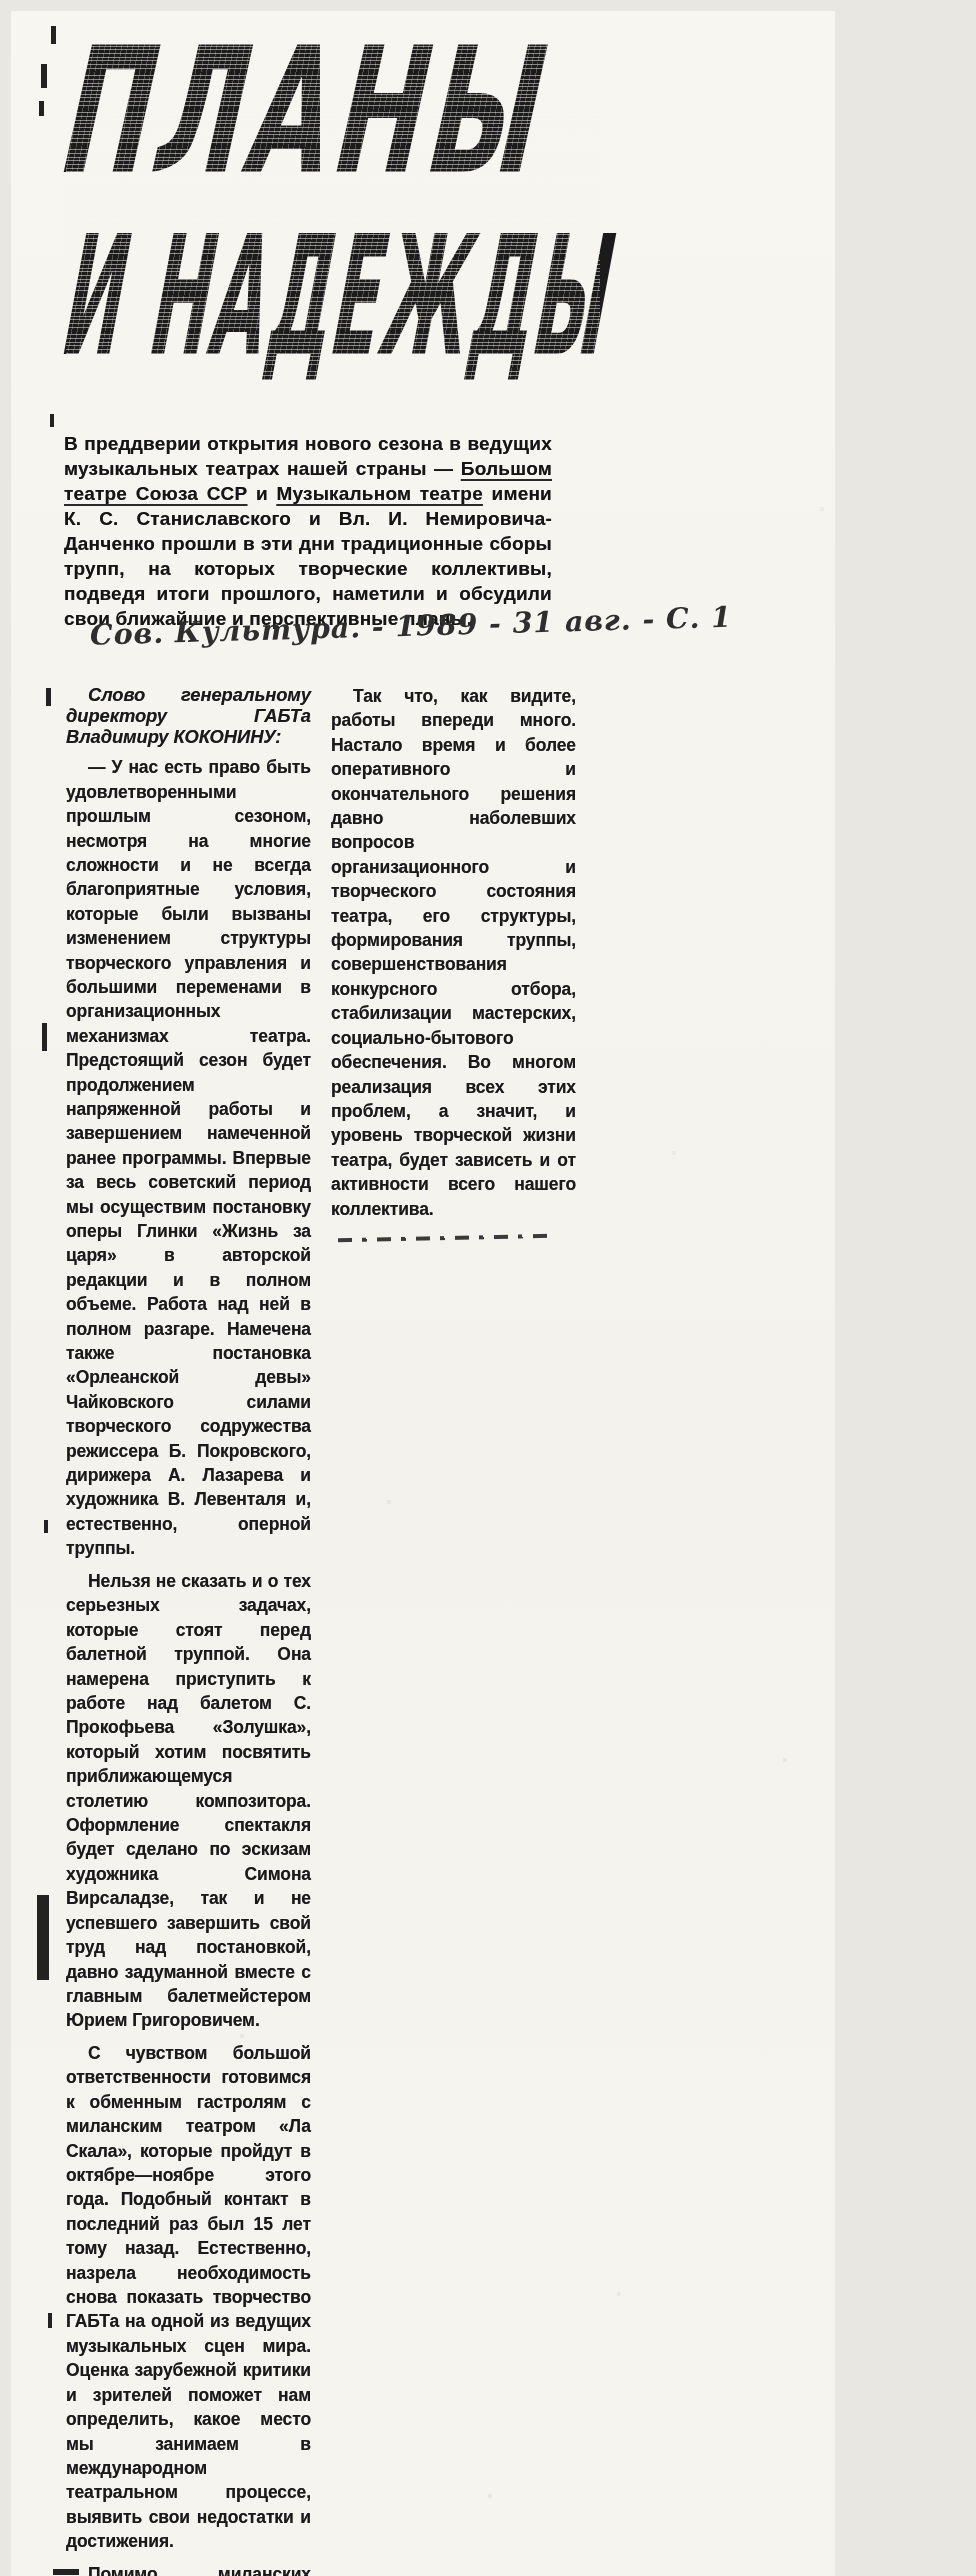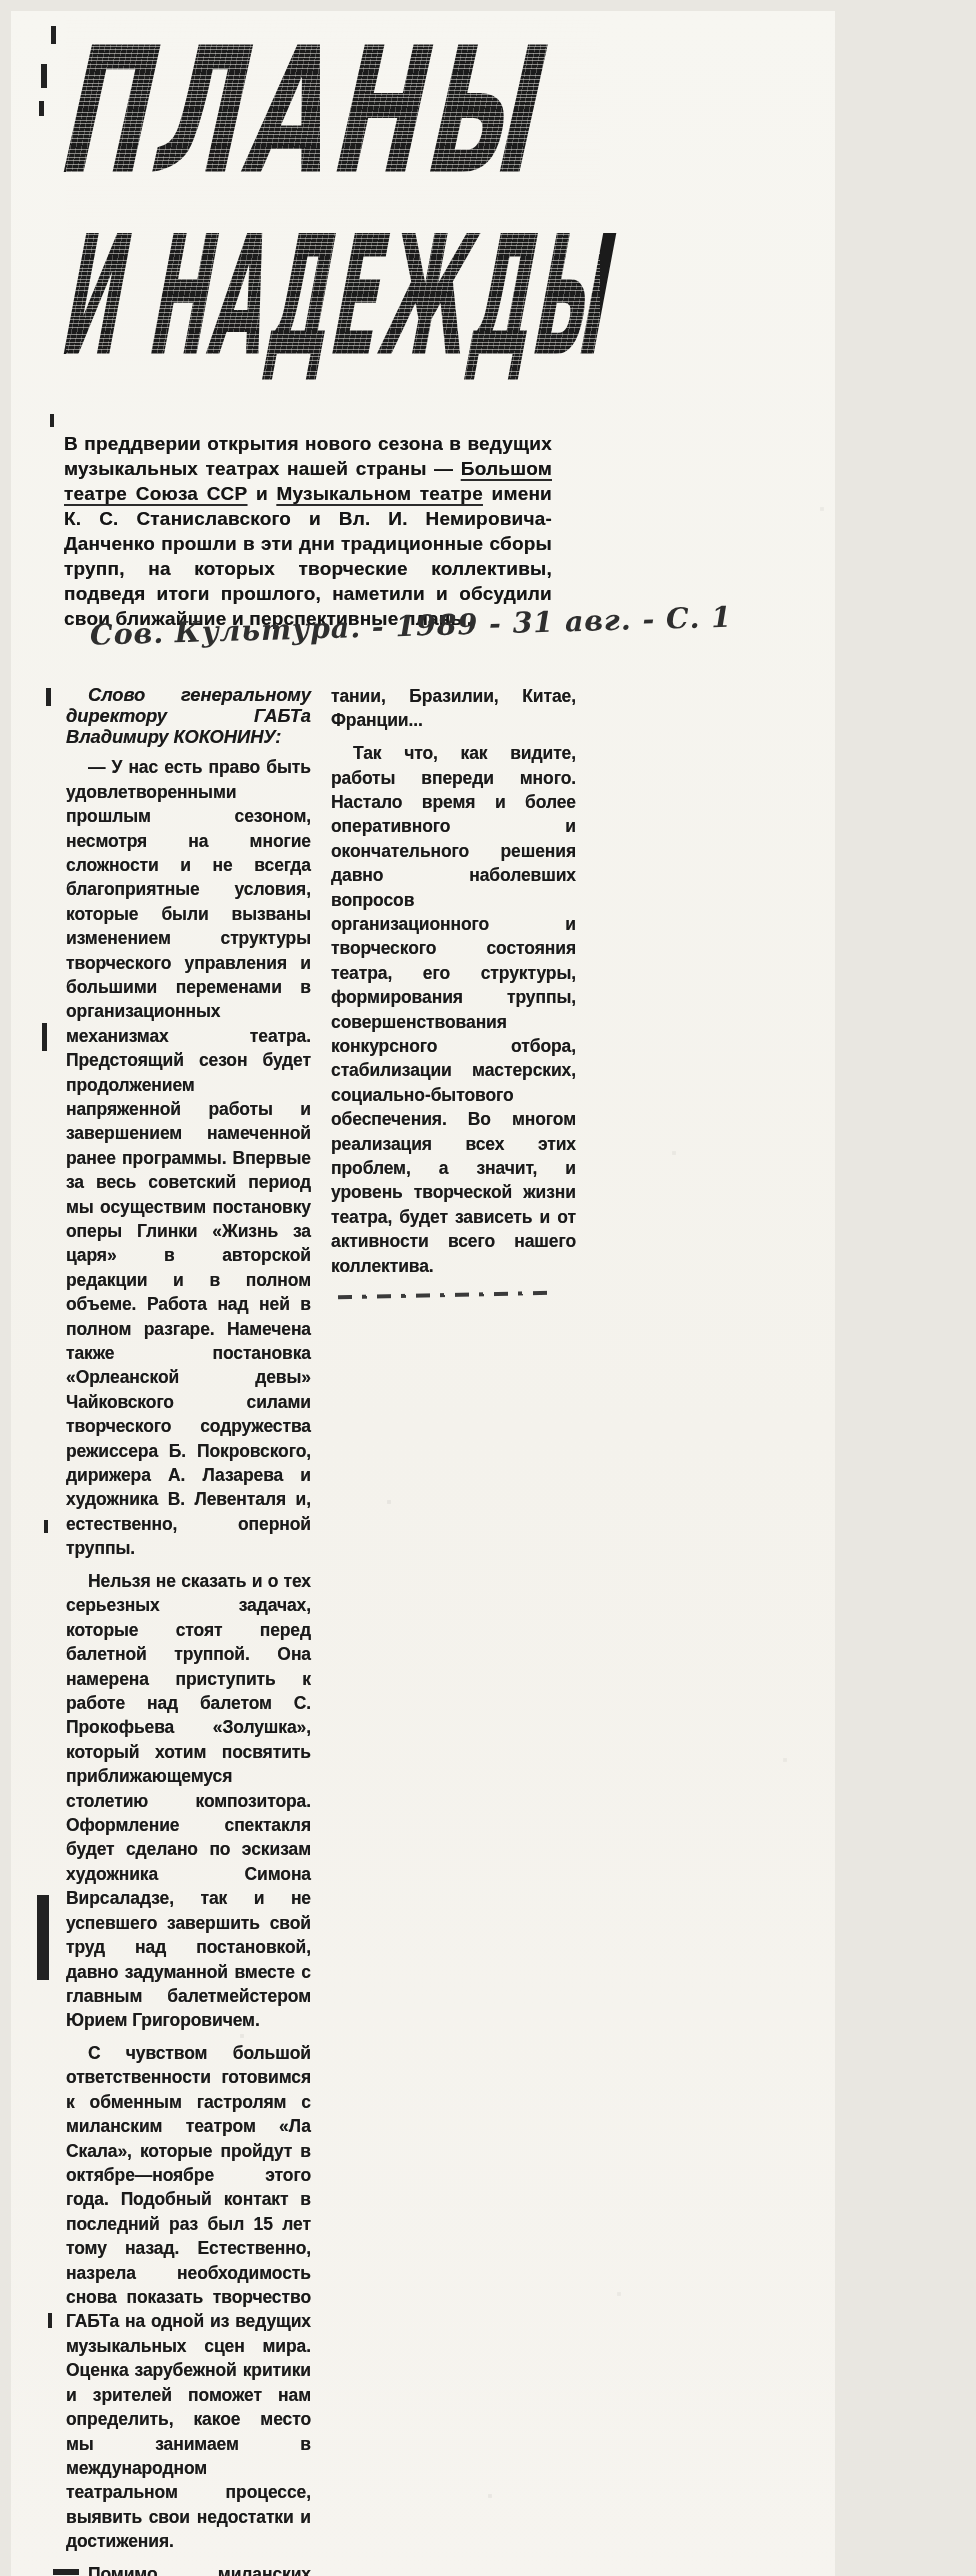--- a/index.html
+++ b/index.html
@@ -125,19 +125,18 @@
 
   <div class="col left">
     <p class="byline">Слово генеральному директору ГАБТа Владимиру КОКОНИНУ:</p>
     <p>— У нас есть право быть удовлетворенными прошлым сезоном, несмотря на многие сложности и не всегда благоприятные условия, которые были вызваны изменением структуры творческого управления и большими переменами в организационных механизмах театра. Предстоящий сезон будет продолжением напряженной работы и завершением намеченной ранее программы. Впервые за весь советский период мы осуществим постановку оперы Глинки «Жизнь за царя» в авторской редакции и в полном объеме. Работа над ней в полном разгаре. Намечена также постановка «Орлеанской девы» Чайковского силами творческого содружества режиссера Б. Покровского, дирижера А. Лазарева и художника В. Левенталя и, естественно, оперной труппы.</p>
     <p>Нельзя не сказать и о тех серьезных задачах, которые стоят перед балетной труппой. Она намерена приступить к работе над балетом С. Прокофьева «Золушка», который хотим посвятить приближающемуся столетию композитора. Оформление спектакля будет сделано по эскизам художника Симона Вирсаладзе, так и не успевшего завершить свой труд над постановкой, давно задуманной вместе с главным балетмейстером Юрием Григоровичем.</p>
     <p>С чувством большой ответственности готовимся к обменным гастролям с миланским театром «Ла Скала», которые пройдут в октябре—ноябре этого года. Подобный контакт в последний раз был 15 лет тому назад. Естественно, назрела необходимость снова показать творчество ГАБТа на одной из ведущих музыкальных сцен мира. Оценка зарубежной критики и зрителей поможет нам определить, какое место мы занимаем в международном театральном процессе, выявить свои недостатки и достижения.</p>
     <p>Помимо миланских гастролей, предстоят выступления наших артистов в Великобри-</p>
   </div>
 
   <div class="col right">
-    <p class="no-indent">тании, Бразилии, Китае, Франции...</p>
     <p>Так что, как видите, работы впереди много. Настало время и более оперативного и окончательного решения давно наболевших вопросов организационного и творческого состояния театра, его структуры, формирования труппы, совершенствования конкурсного отбора, стабилизации мастерских, социально-бытового обеспечения. Во многом реализация всех этих проблем, а значит, и уровень творческой жизни театра, будет зависеть и от активности всего нашего коллектива.</p>
     <div class="squiggle"></div>
   </div>
 
 </div>
 
 
 </body></html>

